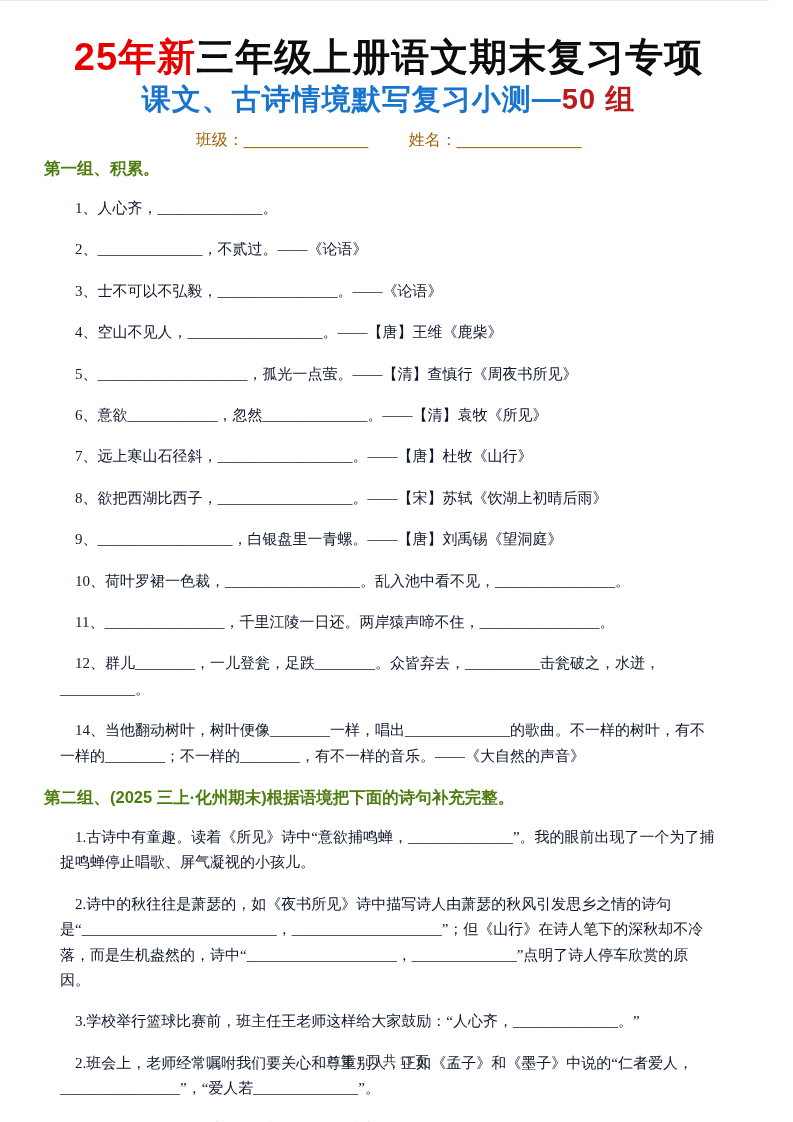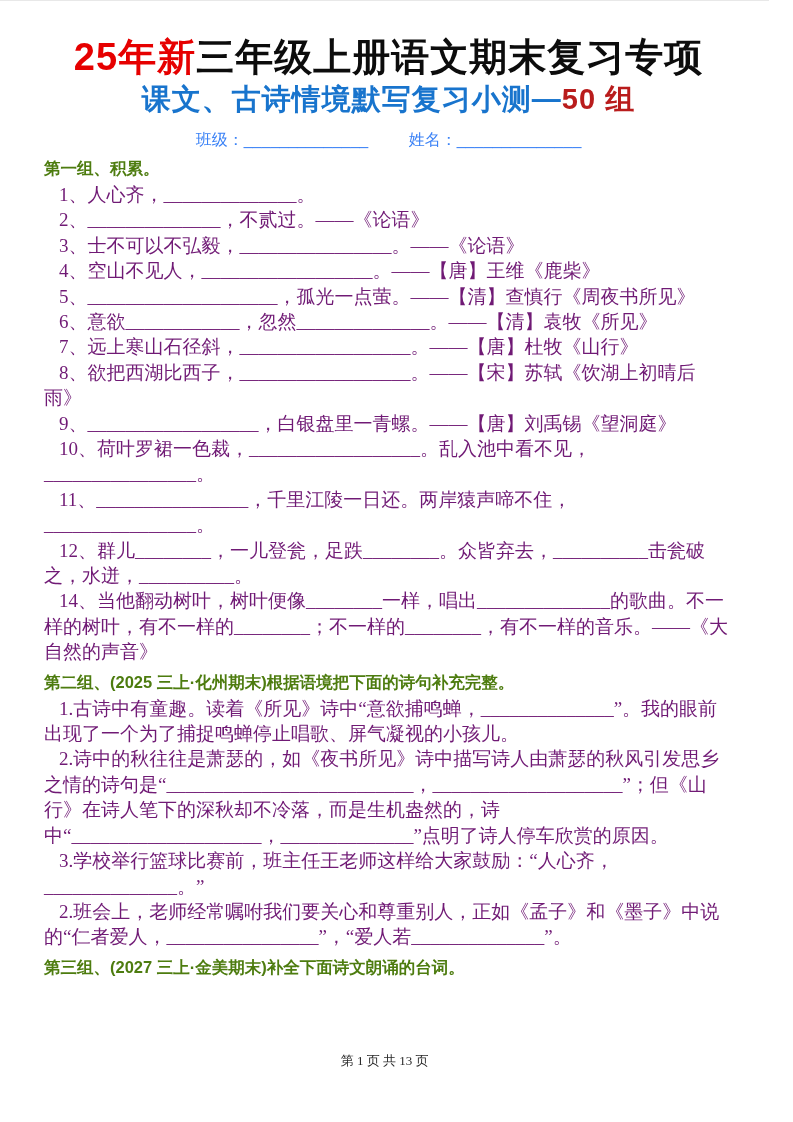--- a/index.html
+++ b/index.html
@@ -33,41 +33,41 @@
     font-size:29px;
     line-height:1.15;
     letter-spacing:1px;
   }
   .subtitle .blue{color:#1874cd;}
   .subtitle .red{color:#b91c1c;}
   .fields{
     text-align:center;
     font-family:"Liberation Sans", sans-serif;
     font-size:16px;
-    color:#3b82f6;
+    color:#a16207;
     margin:0 0 4px 0;
   }
   .fields .field{margin:0 18px;}
   .fields .blank{letter-spacing:0;}
   .section{margin:0;}
   .section-heading{
     margin:5px 0 2px 0;
     font-family:"Liberation Sans", sans-serif;
     font-weight:800;
     font-size:16.5px;
     line-height:24px;
     color:#4d7c0f;
   }
   .item{
-    margin:0;
-    font-size:19px;
+    margin:16px;
+    font-size:15px;
     line-height:25.4px;
     text-indent:15px;
     word-break:break-word;
-    color:#701a75;
+    color:#0f172a;
   }
   .footer{
     position:absolute;
     left:0;bottom:52px;
     width:100%;
     text-align:center;
     font-size:13px;
     color:#2a2a2a;
     font-family:"Liberation Serif", serif;
   }

